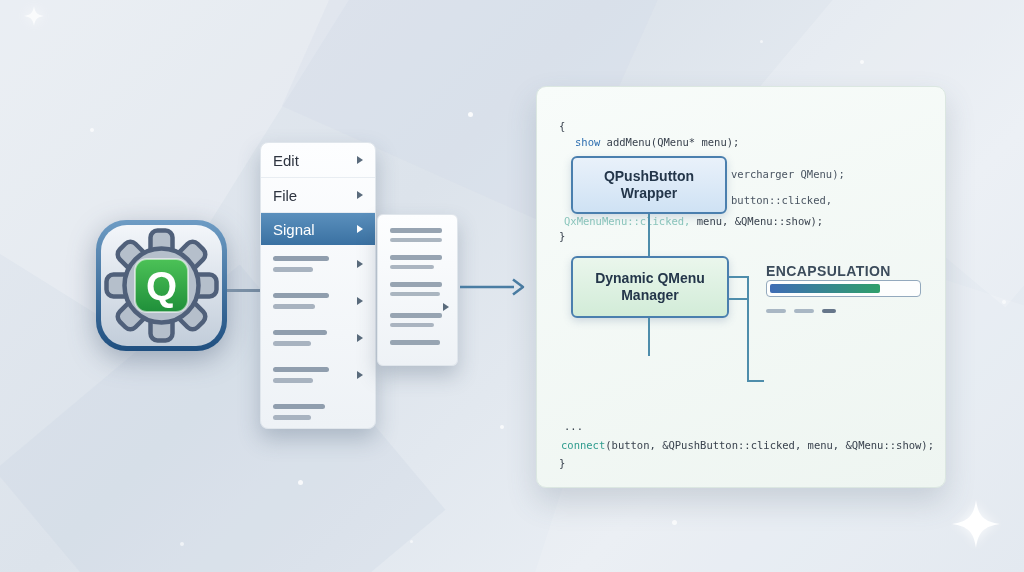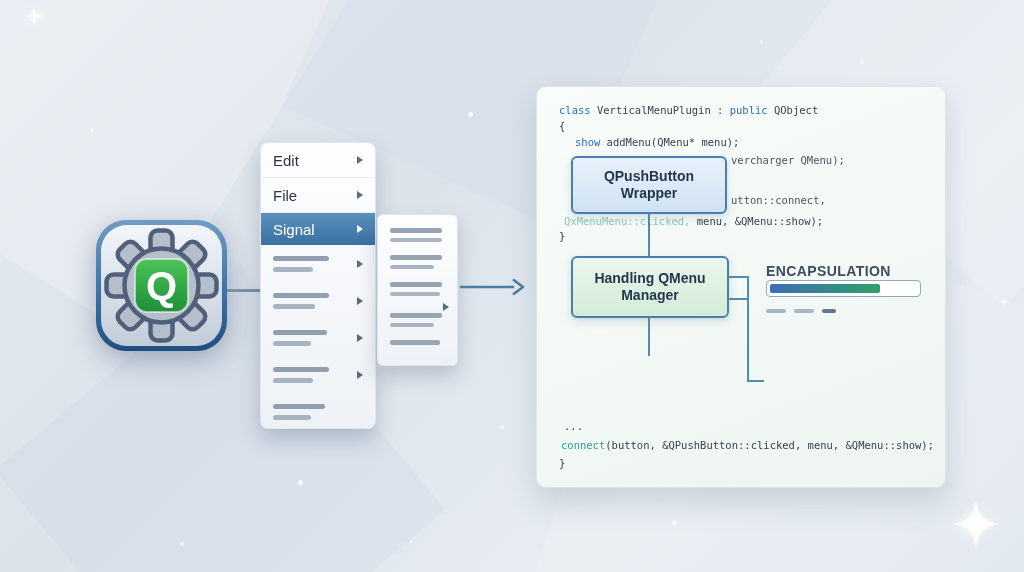--- a/index.html
+++ b/index.html
@@ -214,33 +214,32 @@
 
   <div class="flow-arrow">
     <svg width="66" height="20" viewBox="0 0 66 20">
       <line x1="1" y1="10" x2="55" y2="10" stroke="#4a7da3" stroke-width="2.5"></line>
       <path d="M54 2.5 L64 10 L54 17.5" fill="none" stroke="#4a7da3" stroke-width="2.5" stroke-linejoin="round"></path>
     </svg>
   </div>
 
   <div class="codepanel">
 
-    <div class="code-line" style="left:22px;top:17px"><span class="kw">class </span><span>VerticalMenuPlugin : </span><span class="kw">public</span><span> QObject</span></div>
     <div class="code-line" style="left:22px;top:33px">{</div>
     <div class="code-line" style="left:38px;top:49px"><span class="kw">show </span><span>addMenu(QMenu* menu);</span></div>
-    <div class="code-line" style="left:194px;top:67px;color:#4a5562">vercharger QMenu);</div>
-    <div class="code-line" style="left:194px;top:107px;color:#4a5562">utton::connect,</div>
+    <div class="code-line" style="left:194px;top:81px;color:#4a5562">vercharger QMenu);</div>
+    <div class="code-line" style="left:194px;top:107px;color:#4a5562">button::clicked,</div>
     <div class="code-line" style="left:27px;top:128px"><span class="faded">QxMenuMenu::clicked,</span><span> menu, &amp;QMenu::show);</span></div>
     <div class="code-line" style="left:22px;top:143px">}</div>
 
     <div class="dbox fill-blue1" style="left:34px;top:69px;width:156px;height:58px">
       <span>QPushButton Wrapper</span>
     </div>
     <div class="dbox fill-green" style="left:34px;top:169px;width:158px;height:62px">
-      <span>Handling QMenu Manager</span>
+      <span>Dynamic QMenu Manager</span>
     </div>
 
     <div class="dconn" style="left:111px;top:127px;width:2px;height:42px"></div>
     <div class="dconn" style="left:111px;top:231px;width:2px;height:38px"></div>
     <div class="dconn" style="left:192px;top:189px;width:20px;height:2px"></div>
     <div class="dconn" style="left:192px;top:211px;width:20px;height:2px"></div>
     <div class="dconn" style="left:210px;top:189px;width:2px;height:106px"></div>
     <div class="dconn" style="left:210px;top:293px;width:17px;height:2px"></div>
 
     <div class="encap-label">ENCAPSULATION PROCESS</div>

